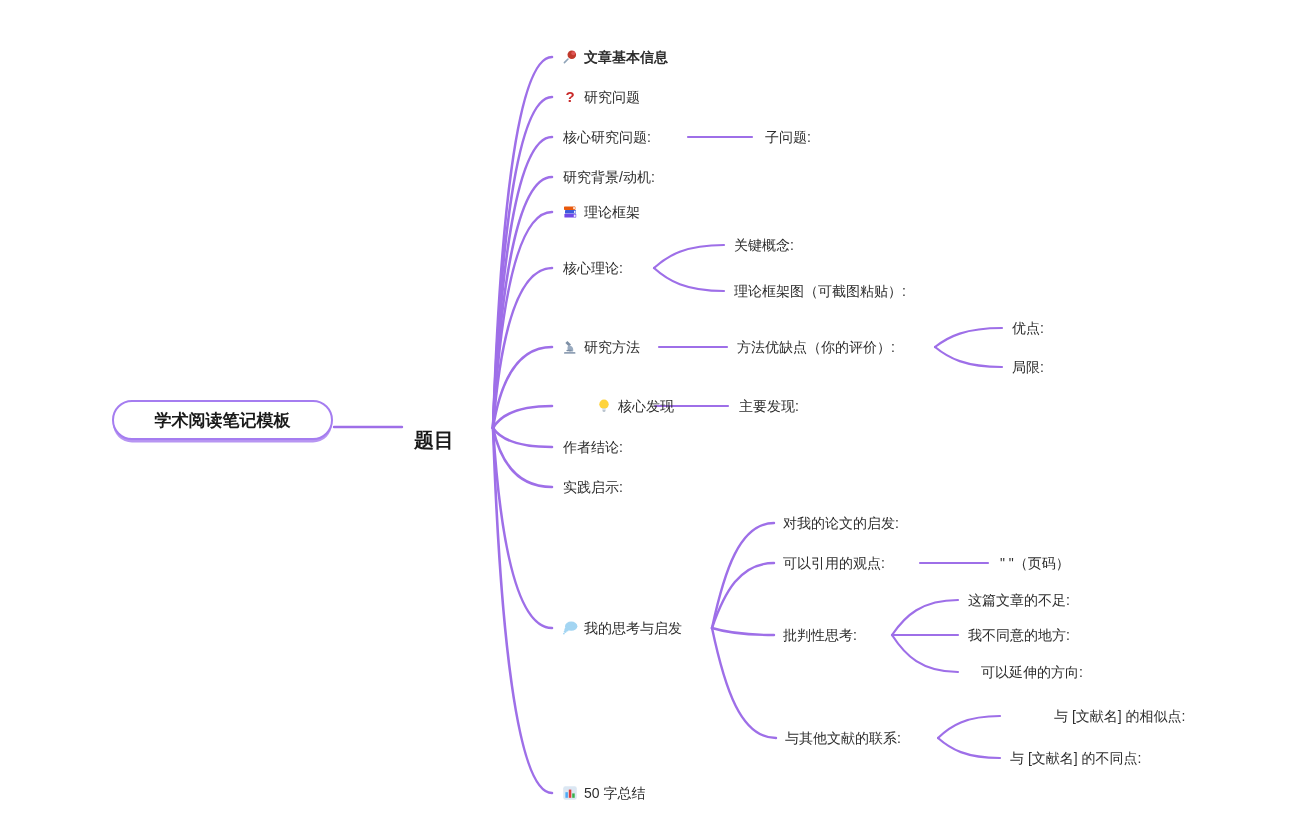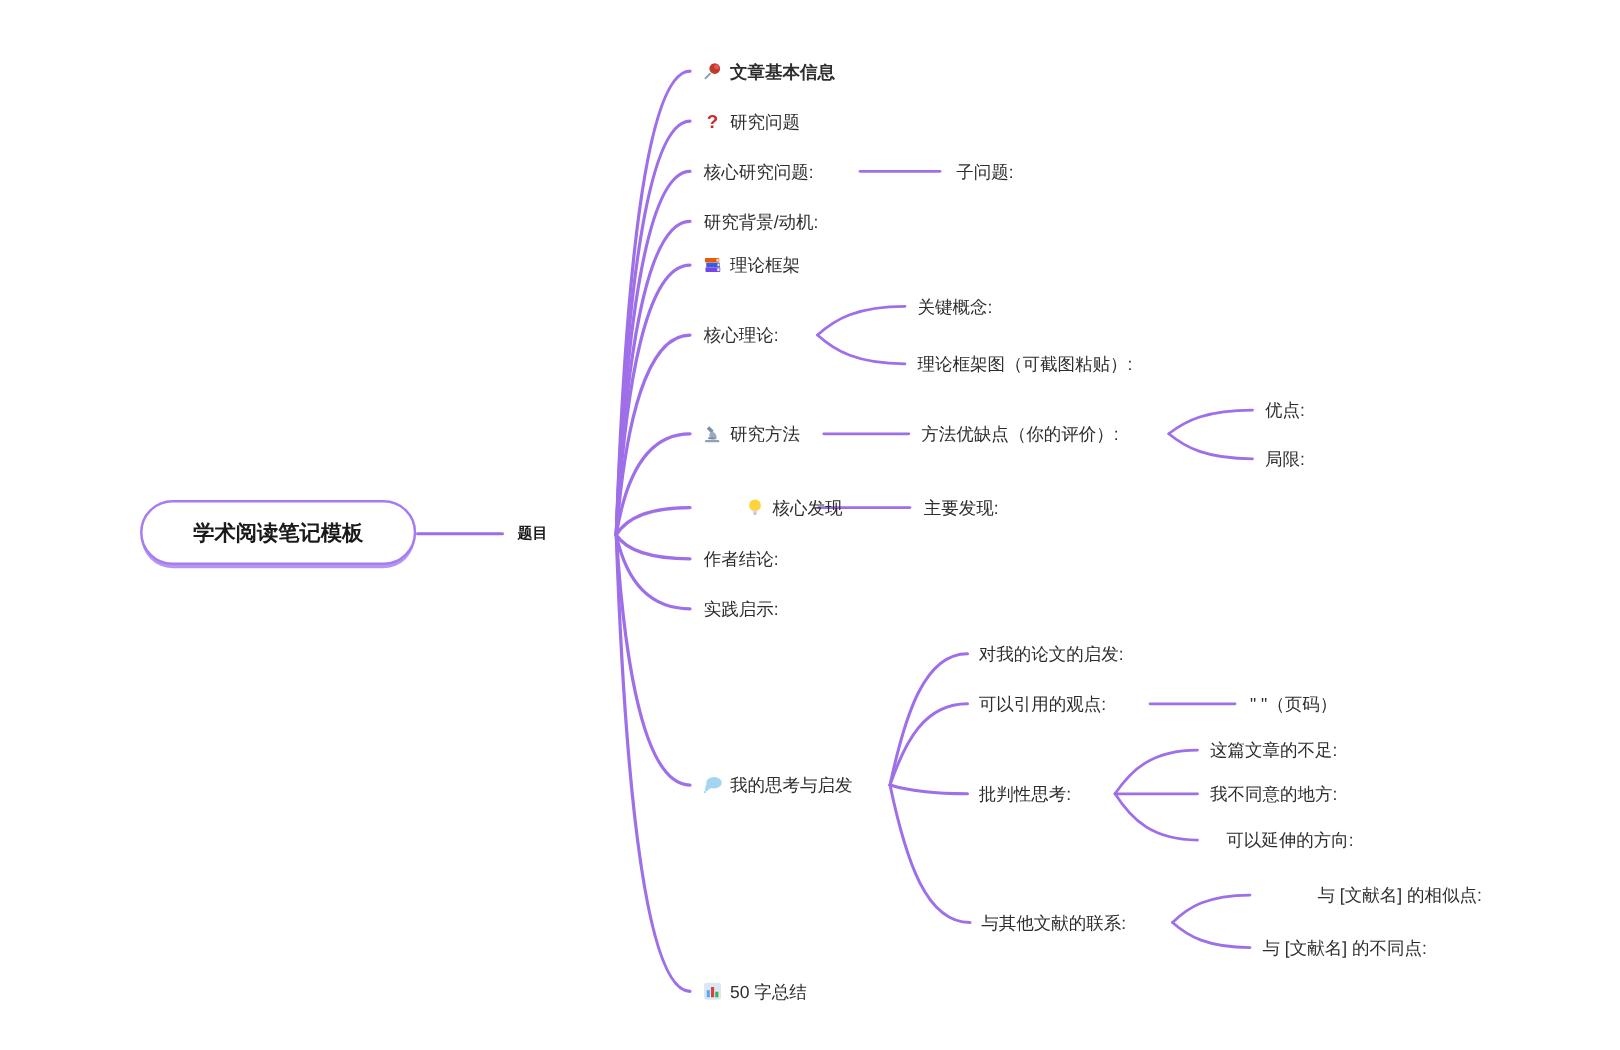--- a/index.html
+++ b/index.html
@@ -16,31 +16,31 @@
     transform:translateY(-50%);
     display:flex;align-items:center;gap:6px;
     font-size:14px;color:#2d2d2d;
     white-space:nowrap;line-height:1;
     cursor:default;
   }
   .node .icon{width:16px;height:16px;display:inline-flex;flex:0 0 auto;}
   .node .icon svg{width:16px;height:16px;display:block;}
   .root-pill{
     position:absolute;left:112px;top:400px;
-    width:221px;height:52px;box-sizing:border-box;
+    width:221px;height:40px;box-sizing:border-box;
     border:2.5px solid #a57df0;border-radius:27px;
     box-shadow:0 3.5px 0 -1px #b795f2;
     background:#ffffff;
     display:flex;align-items:center;justify-content:center;
     font-size:17px;font-weight:700;color:#1a1a1a;
   }
   .center-topic{
-    position:absolute;left:414px;top:427px;
+    position:absolute;left:414px;top:440px;
     transform:translateY(-50%);
-    font-size:12px;font-weight:700;color:#1a1a1a;
+    font-size:20px;font-weight:700;color:#1a1a1a;
     white-space:nowrap;
   }
 </style>
 </head>
 <body>
 
 <div id="canvas">
   <svg id="links" xmlns="http://www.w3.org/2000/svg" viewBox="0 0 1296 840">
       <path d="M334 427 L402 427" fill="none" stroke="#9E6FE8" stroke-width="2.4" stroke-linecap="round"></path>
       <path d="M493 428 C500.08 223.95, 516.6 57, 552 57" fill="none" stroke="#9E6FE8" stroke-width="2.6" stroke-linecap="round"></path>

